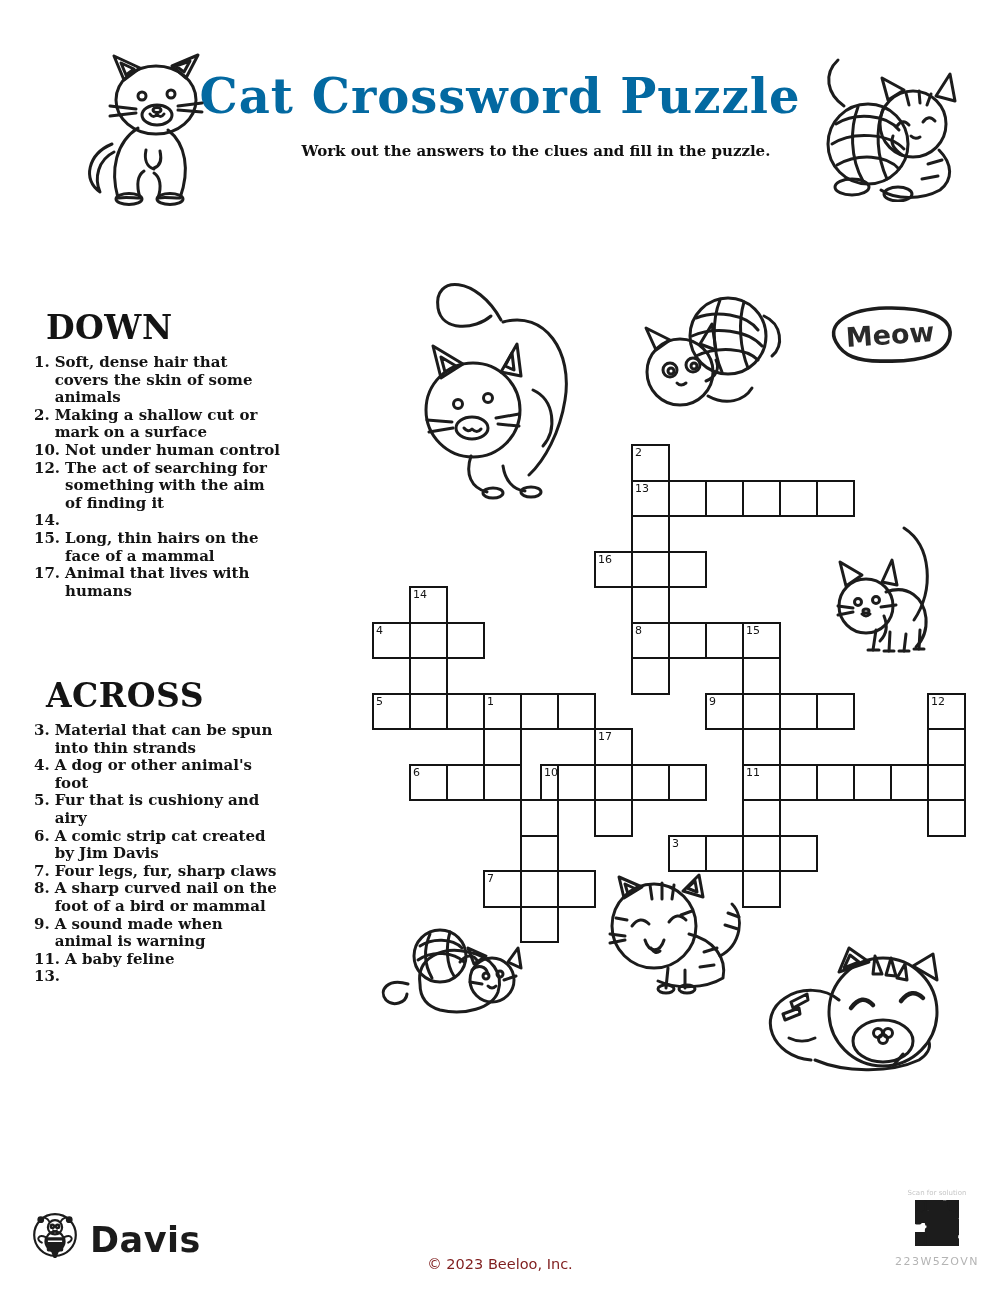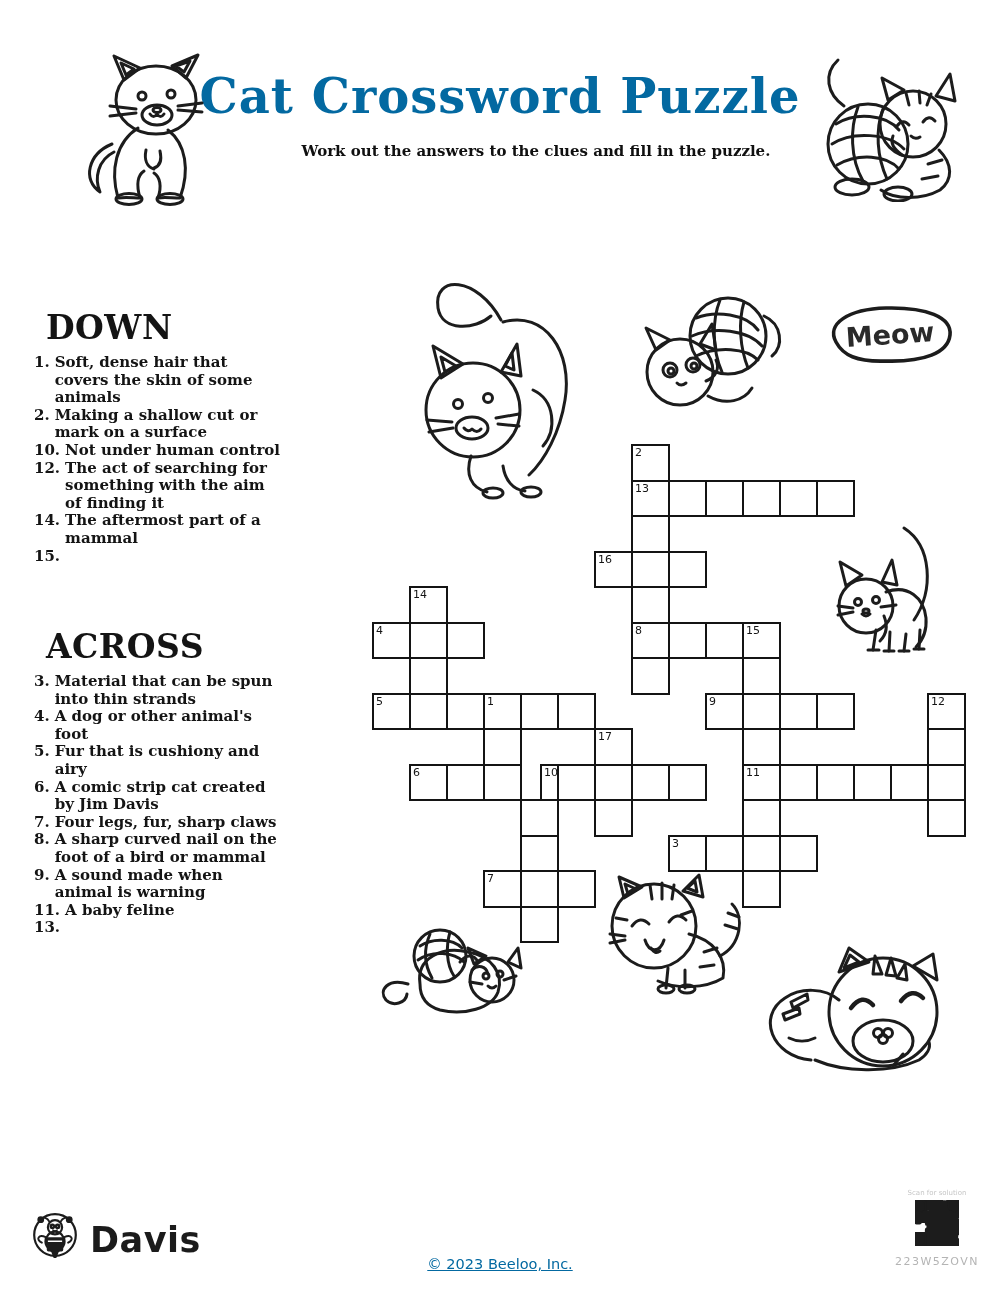--- a/index.html
+++ b/index.html
@@ -15,21 +15,21 @@
     position:absolute; top:68px; left:0; width:100%; text-align:center;
     font-size:48px; font-weight:bold; letter-spacing:1px; color:#0369a1;
   }
   .subtitle {
     position:absolute; top:142px; left:0; width:100%; text-align:center;
     font-size:15px; font-weight:bold; color:#101010;padding-left:36px;
   }
   .clues { position:absolute; left:34px; width:250px; }
   .clues h2 { margin:0 0 7px 12px; font-size:33px; font-weight:bold; letter-spacing:0.5px; }
   #down-block { top:308px; }
-  #across-block { top:627px; }
+  #across-block { top:676px; }
   .clue { display:flex; font-size:15px; font-weight:bold; line-height:17.6px; }
   .clue .n { margin-right:5px; white-space:nowrap; }
   .clue .t { flex:1; }
   .cell {
     position:absolute; width:39px; height:37.5px; box-sizing:border-box;
     border:2.4px solid #141414; background:#ffffff;
   }
   .cell .cn {
     position:absolute; top:0; left:2px;
     font-family:"DejaVu Sans", sans-serif; font-size:11px; color:#141414;
@@ -38,21 +38,21 @@
     font-family:"DejaVu Sans", sans-serif; font-weight:bold; font-size:27px;
     fill:#2a2a2a; stroke:none;
   }
   .brand {
     position:absolute; left:90px; top:1220px;
     font-family:"DejaVu Sans", sans-serif; font-weight:bold; font-size:35px;
     color:#1b1b1b; letter-spacing:0.5px;
   }
   .copyright {
     position:absolute; top:1256px; left:0; width:100%; text-align:center;
-    font-family:"DejaVu Sans", sans-serif; font-size:14.5px; color:#0369a1;text-decoration:underline;
+    font-family:"DejaVu Sans", sans-serif; font-size:14.5px; color:#7f1d1d;
   }
   .qr-caption {
     position:absolute; left:890px; top:1189px; width:94px; text-align:center;
     font-family:"DejaVu Sans", sans-serif; font-size:7px; color:#c6c6c6;
   }
   .qr-code-text {
     position:absolute; left:885px; top:1255px; width:104px; text-align:center;
     font-family:"DejaVu Sans", sans-serif; font-size:11px; color:#b4b4b4; letter-spacing:1.5px;
   }
 </style>
@@ -113,24 +113,28 @@
         <div class="clue">
           <span class="n">10.</span>
           <span class="t">Not under human control</span>
         </div>
         <div class="clue">
           <span class="n">12.</span>
           <span class="t">The act of searching for something with the aim of finding it</span>
         </div>
         <div class="clue">
           <span class="n">14.</span>
-          <span class="t">The aftermost part of a mammal</span>
         </div>
         <div class="clue">
           <span class="n">15.</span>
+          <span class="t">Long, thin hairs on the face of a mammal</span>
+        </div>
+        <div class="clue">
+          <span class="n">17.</span>
+          <span class="t">Animal that lives with humans</span>
         </div>
       </div>
   </div>
 
   <div class="clues" id="across-block">
     <h2>ACROSS</h2>
     <div id="across-list">
         <div class="clue">
           <span class="n">3.</span>
           <span class="t">Material that can be spun into thin strands</span>

